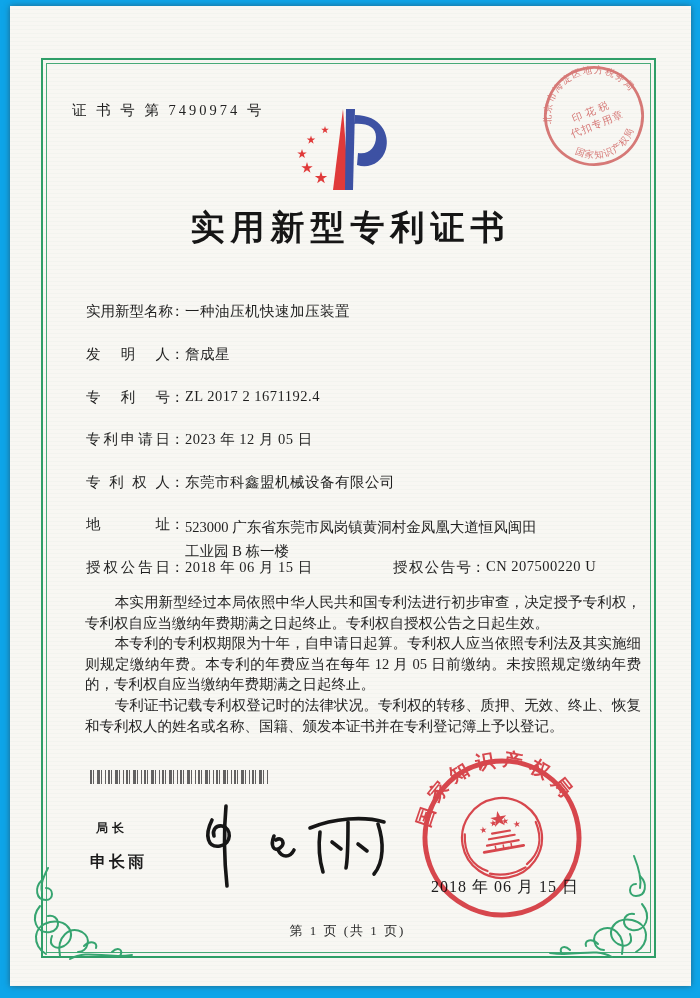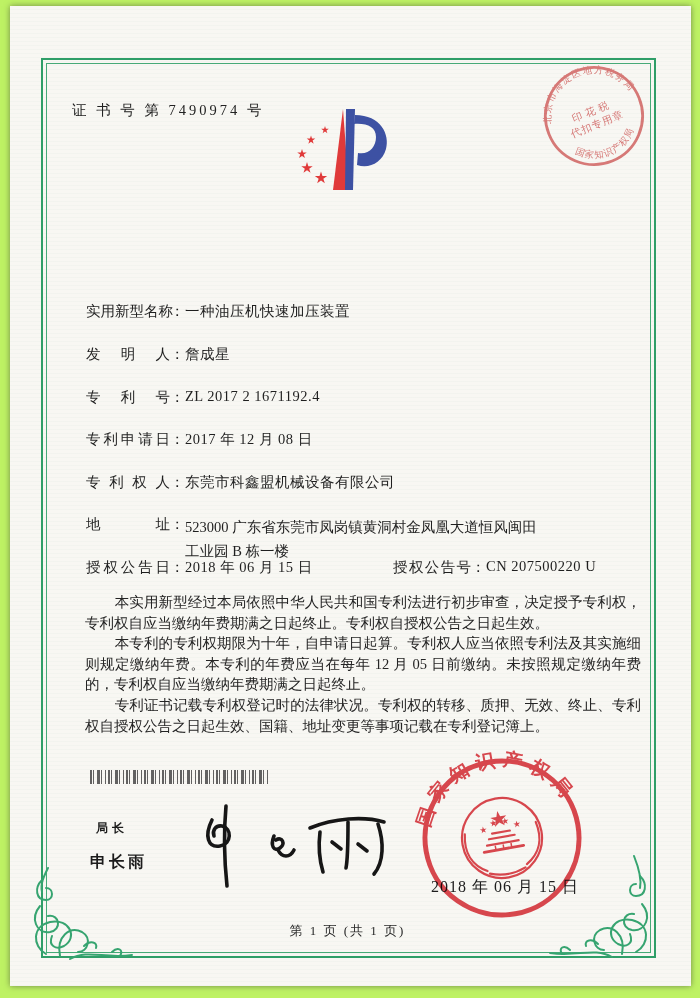--- a/index.html
+++ b/index.html
@@ -1,17 +1,17 @@
 <!DOCTYPE html>
 <html><head>
 <meta charset="utf-8">
 <style>
   html,body{margin:0;padding:0;}
   body{width:700px;height:998px;font-family:"Liberation Serif","DejaVu Serif",serif;}
-  .scan{position:relative;width:700px;height:998px;background:#bef264;overflow:hidden;}
+  .scan{position:relative;width:700px;height:998px;background:#0ea5e9;overflow:hidden;}
   .paper{position:absolute;top:6px;left:10px;right:9px;bottom:12px;background:#f8f7f3;
          box-shadow:0 0 6px rgba(50,50,50,.55);
          background-image:repeating-linear-gradient(0deg,rgba(140,180,160,.05) 0 1px,rgba(0,0,0,0) 1px 4px);}
   
   .frame-outer{position:absolute;left:31px;top:52px;width:611px;height:896px;border:2px solid #2f9e68;}
   .frame-inner{position:absolute;left:3px;top:3px;right:3px;bottom:3px;border:1px solid #46aa77;}
   .abs{position:absolute;}
   .cert-no{left:62px;top:95px;font-size:14.5px;letter-spacing:3px;color:#222;}
   .title{left:31px;top:199px;width:613px;text-align:center;font-size:34px;font-weight:bold;
          letter-spacing:6px;text-indent:6px;color:#161616;}
@@ -93,50 +93,51 @@
         <use href="#star" transform="translate(18,33) scale(4.5)"></use>
         <use href="#star" transform="translate(9,47) scale(5)"></use>
         <use href="#star" transform="translate(14,61) scale(6)"></use>
         <use href="#star" transform="translate(28,71) scale(6.5)"></use>
       </g>
       <polygon fill="#e03a3a" points="50,2 40,83 56,83"></polygon>
       <polygon fill="#3d51a3" points="53,2 62,2 60,83 52,83"></polygon>
       <path fill="#3d51a3" d="M62,8 C88,8 97,28 93,42 C89,56 76,62 64,58 L65,46 C76,48 83,40 83,30 C83,20 74,16 61,17 Z"></path>
     </svg>
 
+    <div class="abs title">实用新型专利证书</div>
 
     <div class="abs field-row" style="top:296px">
       <span class="flabel">实用新型名称</span><span class="fcolon">：</span><span class="fvalue">一种油压机快速加压装置</span>
     </div>
     <div class="abs field-row" style="top:339px">
       <span class="flabel">发明人</span><span class="fcolon">：</span><span class="fvalue">詹成星</span>
     </div>
     <div class="abs field-row" style="top:382px">
       <span class="flabel">专利号</span><span class="fcolon">：</span><span class="fvalue">ZL 2017 2 1671192.4</span>
     </div>
     <div class="abs field-row" style="top:424px">
-      <span class="flabel">专利申请日</span><span class="fcolon">：</span><span class="fvalue">2017 年 12 月 08 日</span>
+      <span class="flabel">专利申请日</span><span class="fcolon">：</span><span class="fvalue">2023 年 12 月 05 日</span>
     </div>
     <div class="abs field-row" style="top:467px">
       <span class="flabel">专利权人</span><span class="fcolon">：</span><span class="fvalue">东莞市科鑫盟机械设备有限公司</span>
     </div>
     <div class="abs field-row" style="top:509px">
       <span class="flabel">地址</span><span class="fcolon">：</span><span class="addr-val"><span class="addr-line">523000 广东省东莞市凤岗镇黄洞村金凤凰大道恒风闽田</span><span class="addr-line">工业园 B 栋一楼</span></span>
     </div>
     <div class="abs field-row" style="top:552px">
       <span class="flabel">授权公告日</span><span class="fcolon">：</span><span class="fvalue">2018 年 06 月 15 日</span>
       <span class="grant-no">
         <span class="flabel-sm">授权公告号</span><span class="fcolon">：</span><span class="fvalue">CN 207500220 U</span>
       </span>
     </div>
 
     <div class="abs paras">
       <p>本实用新型经过本局依照中华人民共和国专利法进行初步审查，决定授予专利权，专利权自应当缴纳年费期满之日起终止。专利权自授权公告之日起生效。</p>
       <p>本专利的专利权期限为十年，自申请日起算。专利权人应当依照专利法及其实施细则规定缴纳年费。本专利的年费应当在每年 12 月 05 日前缴纳。未按照规定缴纳年费的，专利权自应当缴纳年费期满之日起终止。</p>
-      <p>专利证书记载专利权登记时的法律状况。专利权的转移、质押、无效、终止、专利权自授权公告之日起生效、国籍、地址变更等事项记载在专利登记簿上。</p>
+      <p>专利证书记载专利权登记时的法律状况。专利权的转移、质押、无效、终止、恢复和专利权人的姓名或名称、国籍、颁发本证书并在专利登记簿上予以登记。</p>
     </div>
 
     <div class="abs barcode"></div>
 
     <div class="abs sig-title">局长</div>
     <div class="abs sig-name">申长雨</div>
 
     <svg class="abs" style="left:172px;top:796px" width="210" height="92" viewBox="0 0 210 92">
       <g fill="none" stroke="#161616" stroke-width="3.6" stroke-linecap="round" stroke-linejoin="round">
         <path d="M30,18 C22,34 26,46 38,44 C50,42 50,26 40,24 C34,23 30,28 32,34"></path>

